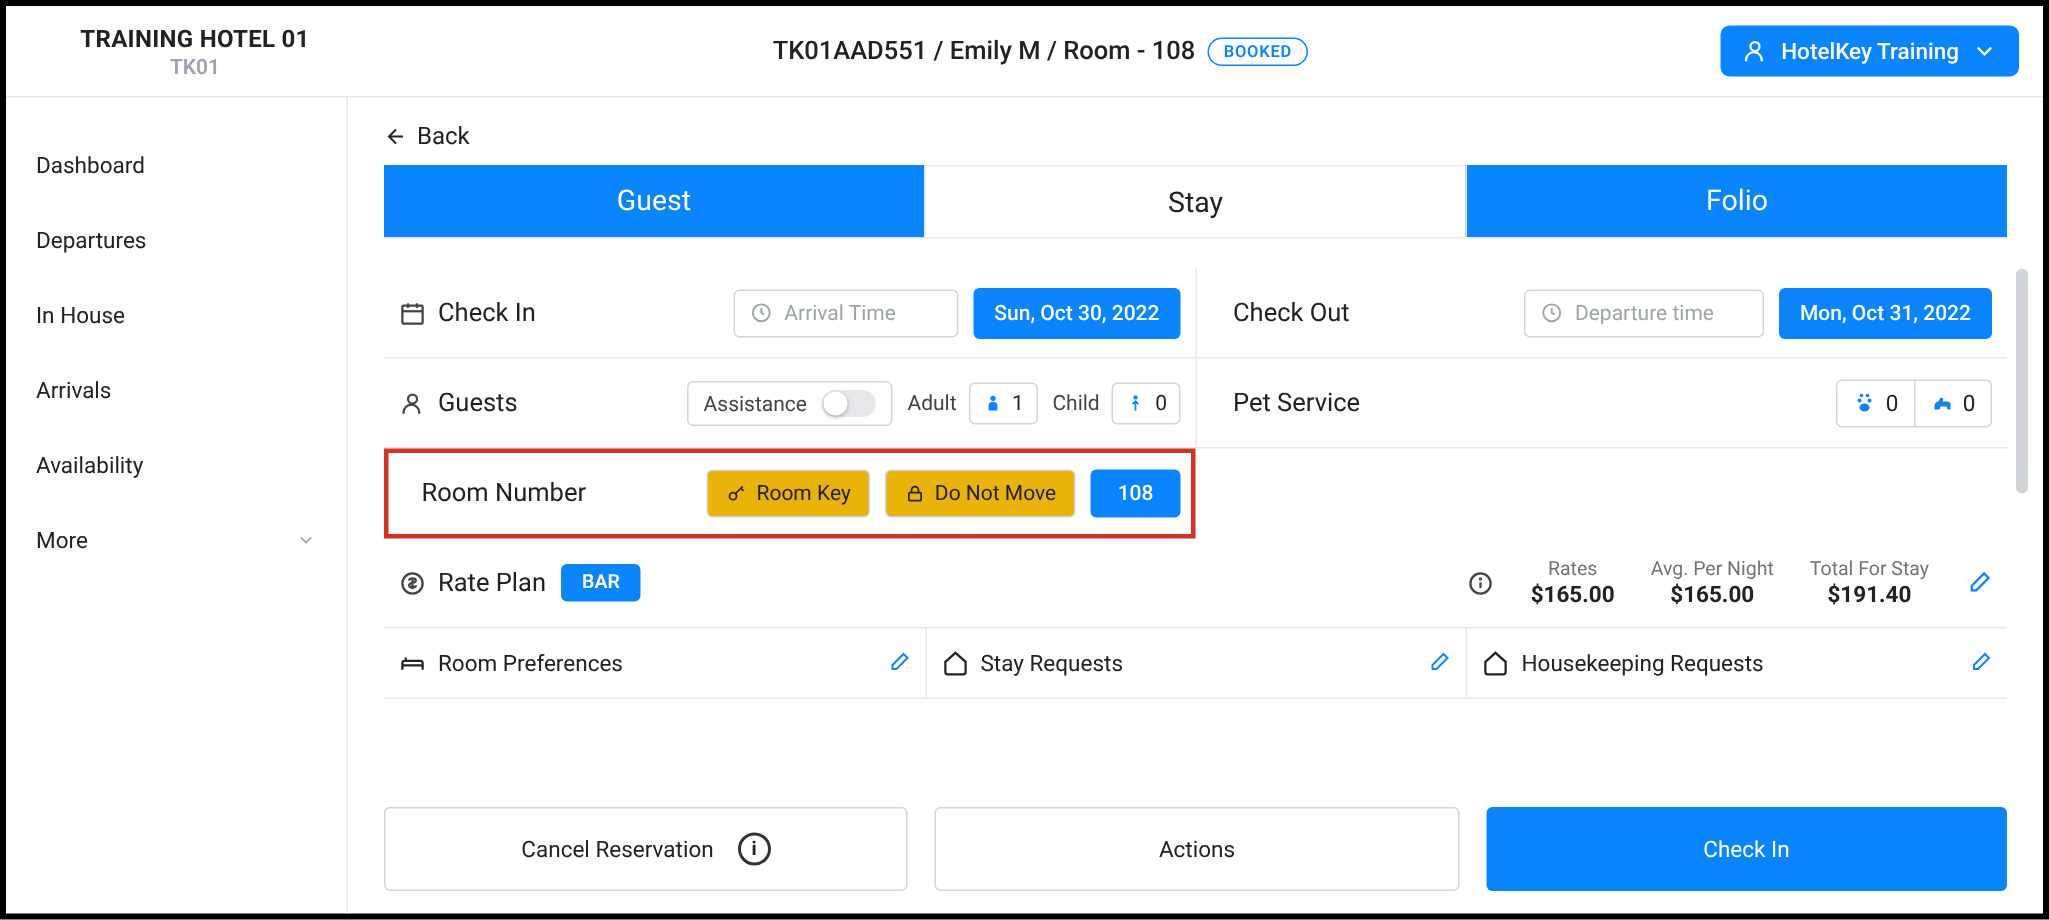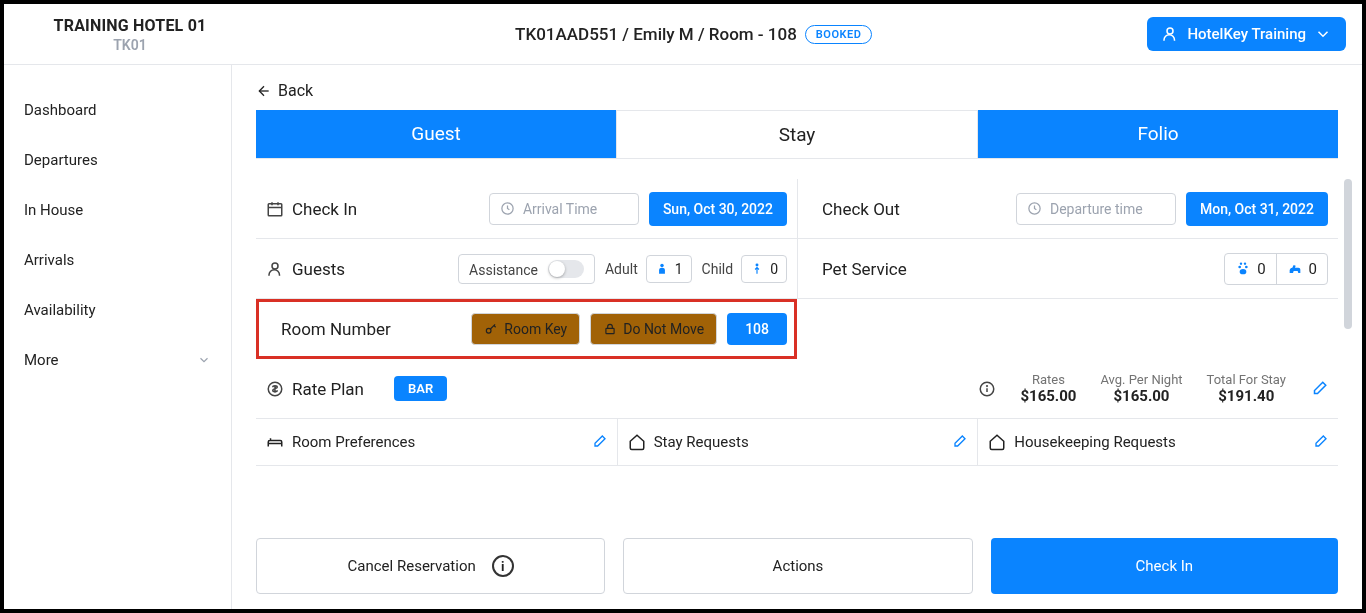--- a/index.html
+++ b/index.html
@@ -161,36 +161,36 @@
       overflow: hidden;
     }
     .pet-sub { display: flex; align-items: center; gap: 6px; padding: 6px 10px; font-size: 15px; }
     .pet-sub + .pet-sub { border-left: 1px solid #d1d5db; }
     .pet-sub svg { width: 16px; height: 16px; color: #0a84ff; }
     
     .small-btn {
       border: 1px solid #d1d5db; border-radius: 4px;
       padding: 7px 12px; font-size: 14px;
       display: flex; align-items: center; gap: 6px;
-      background: #a16207; cursor: pointer;
+      background: #eab308; cursor: pointer;
     }
     .small-btn.primary { background: #0a84ff; color: #fff; border: none; padding: 8px 18px; font-weight: 500; }
     
     .rate-row {
       display: flex;
       align-items: center;
       padding: 12px 10px;
       border-bottom: 1px solid #e5e7eb;
       gap: 10px;
       min-height: 60px;
     }
     .bar-pill {
       background: #0a84ff; color: #fff;
       padding: 5px 14px; border-radius: 4px;
-      font-size: 13px; font-weight: 600; margin-left: 20px;
+      font-size: 13px; font-weight: 600;
     }
     .rates-summary {
       display: flex; align-items: center; gap: 24px;
       margin-left: auto;
     }
     .rates-summary .col { text-align: center; }
     .rates-summary .lbl { font-size: 13px; color: #737373; }
     .rates-summary .val { font-size: 15px; font-weight: 700; color: #222; }
     .info-circle { color: #444; }
     .edit-icon { color: #0a84ff; cursor: pointer; }

